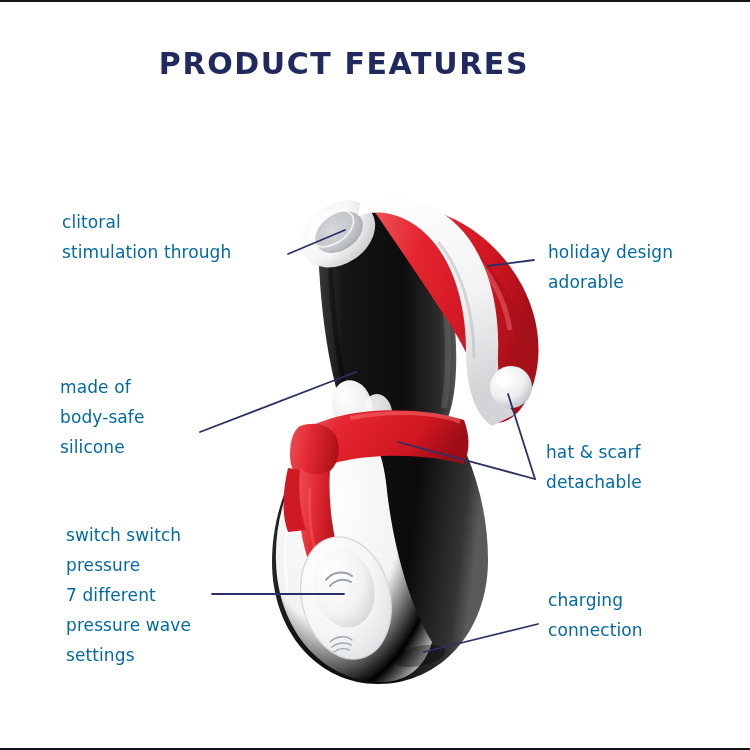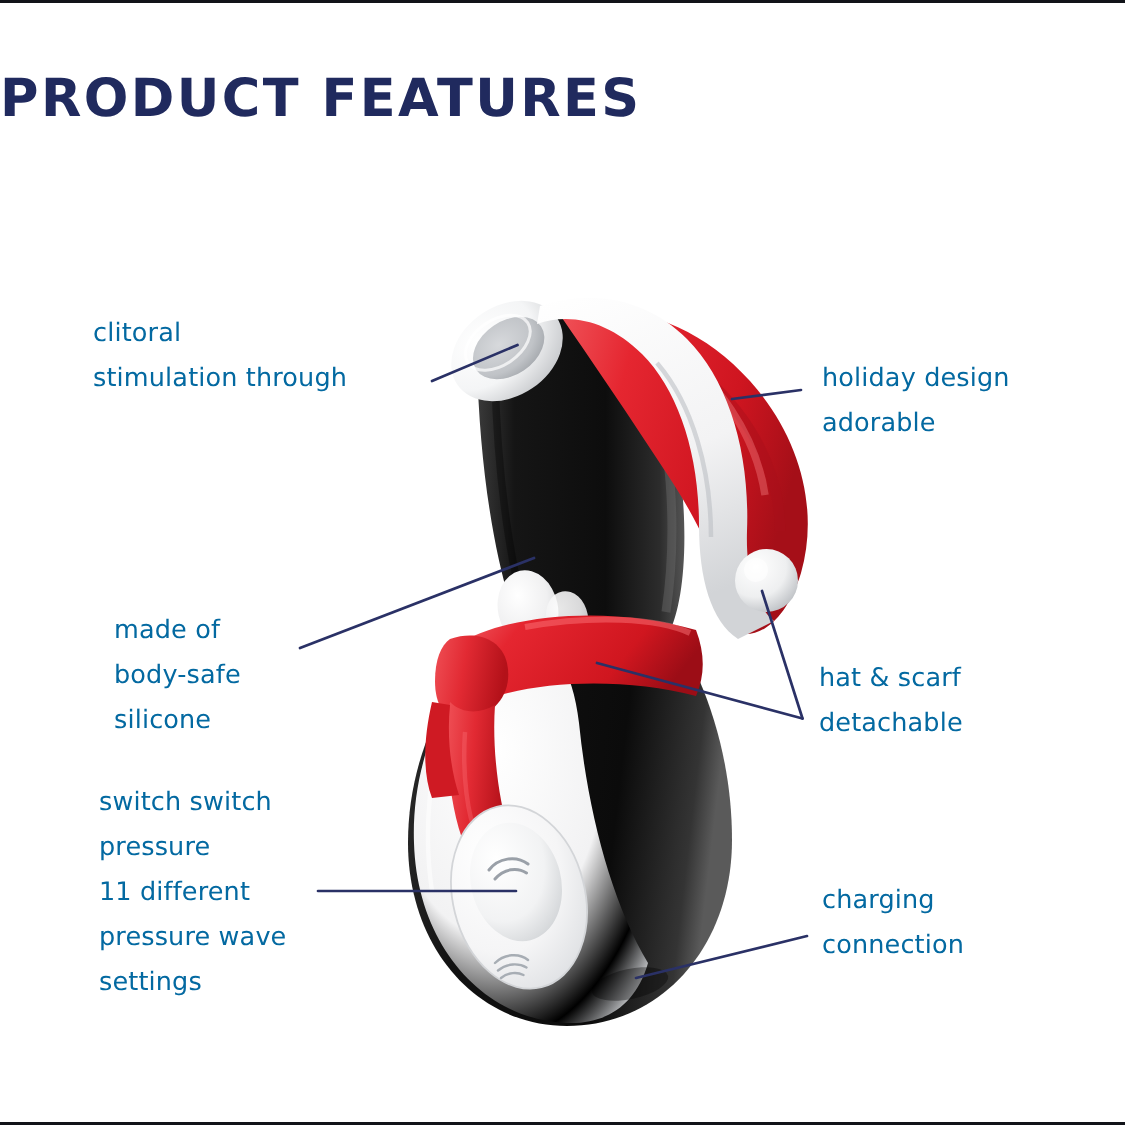--- a/index.html
+++ b/index.html
@@ -19,43 +19,43 @@
     border-bottom: 2px solid #111318;
     box-sizing: border-box;
   }
 
   
   #title {
     position: absolute;
     top: 44px;
     left: 0;
     width: 688px;
-    text-align: left;
-    font-size: 35px;
+    text-align: center;
+    font-size: 30px;
     font-weight: 700;
     letter-spacing: 1.6px;
     color: #202a5e;
     font-family: "DejaVu Sans", sans-serif;
     white-space: nowrap;
   }
 
   
   .label {
     position: absolute;
     color: #0369a1;
     font-family: "DejaVu Sans", sans-serif;
     font-size: 17px;
     line-height: 30px;
     letter-spacing: 0.1px;
     white-space: nowrap;
   }
   .label .ln { display: block; }
 
   #lbl-clitoral   { left: 62px;  top: 205px; }
-  #lbl-silicone   { left: 76px;  top: 370px; margin-top: 33px; }
+  #lbl-silicone   { left: 60px;  top: 370px; }
   #lbl-settings   { left: 66px;  top: 518px; }
   #lbl-holiday    { left: 548px; top: 235px; }
   #lbl-detach     { left: 546px; top: 435px; }
   #lbl-magnetic   { left: 548px; top: 583px; }
 
   
   #art, #leaders {
     position: absolute;
     left: 0; top: 0;
     width: 750px;
@@ -291,21 +291,21 @@
 
   <div class="label" id="lbl-silicone">
     <span class="ln">made of</span>
     <span class="ln">body-safe</span>
     <span class="ln">silicone</span>
   </div>
 
   <div class="label" id="lbl-settings">
     <span class="ln">switch switch</span>
     <span class="ln">pressure</span>
-    <span class="ln">11 different</span>
+    <span class="ln">7 different</span>
     <span class="ln">pressure wave</span>
     <span class="ln">settings</span>
   </div>
 
   <div class="label" id="lbl-holiday">
     <span class="ln">holiday design</span>
     <span class="ln">adorable</span>
   </div>
 
   <div class="label" id="lbl-detach">

